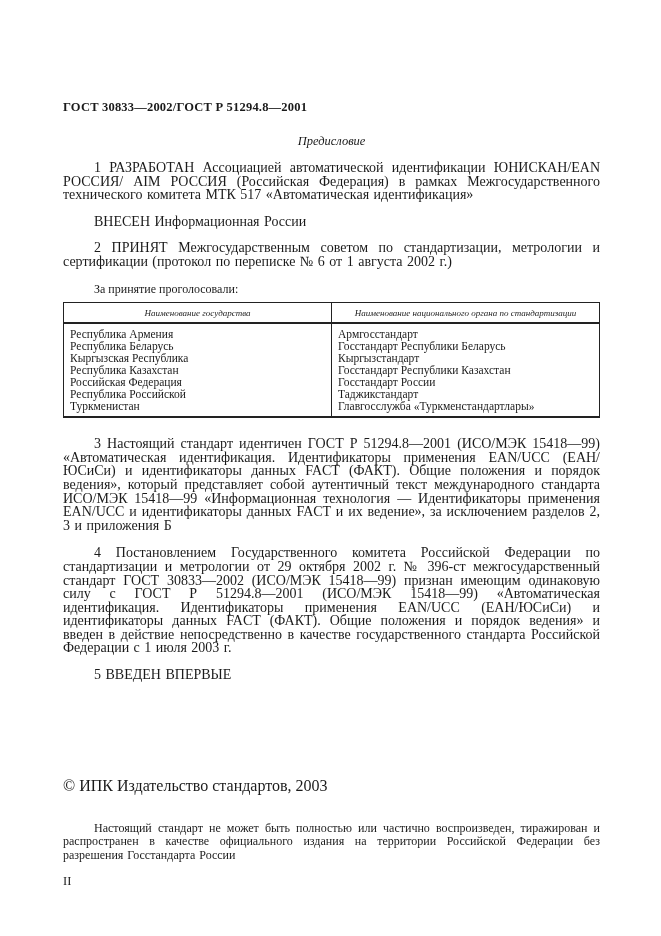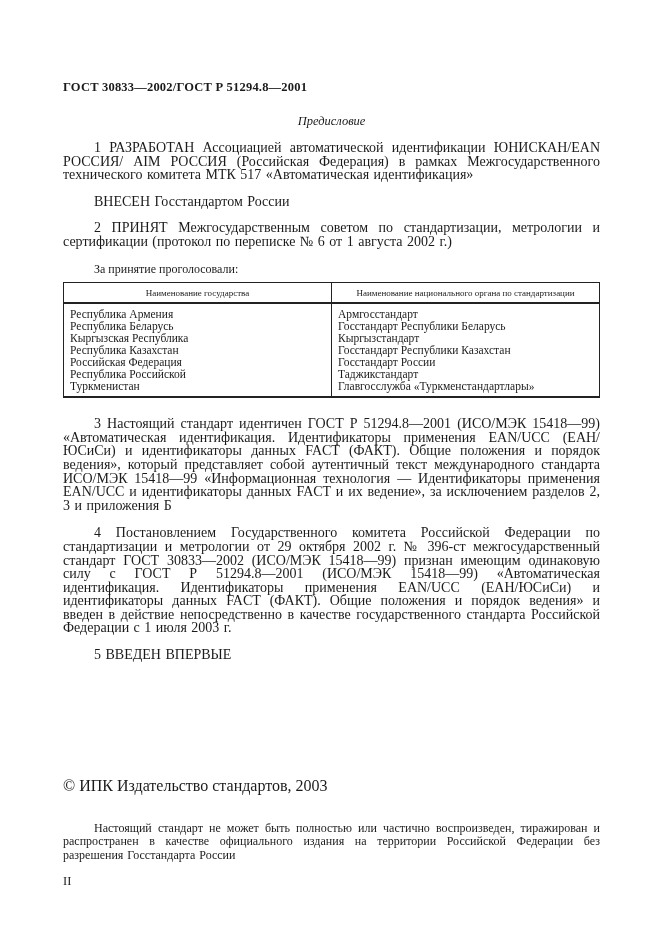--- a/index.html
+++ b/index.html
@@ -11,21 +11,21 @@
     width: 661px;
     height: 936px;
     position: relative;
     font-family: "Liberation Serif", "DejaVu Serif", serif;
     color: #1b1b1b;
     -webkit-font-smoothing: antialiased;
   }
   .page {
     position: absolute;
     inset: 0;
-    padding: 80px 61px 0 63px;
+    padding: 100px 61px 0 63px;
     box-sizing: border-box;
     background: #ffffff;
   }
   .doc-code {
     font-weight: bold;
     font-size: 12.5px;
     line-height: 15px;
     letter-spacing: 0.2px;
     white-space: nowrap;
   }
@@ -58,20 +58,21 @@
     border: 1.5px solid #222;
     border-bottom-width: 2px;
   }
   table.vote-table th {
     font-weight: normal;
     font-size: 9px;
     line-height: 10px;
     text-align: center;
     padding: 5px 4px 4px 4px;
     border-bottom: 2px solid #222;
+    font-style: italic;
   }
   table.vote-table th:first-child,
   table.vote-table td:first-child {
     border-right: 1.2px solid #222;
     width: 50%;
   }
   table.vote-table td {
     font-size: 11.5px;
     line-height: 12px;
     padding: 0 4px 0 6px;
@@ -111,21 +112,21 @@
 <body>
 
 <div class="page">
 
   <div class="doc-code">ГОСТ 30833—2002/ГОСТ Р 51294.8—2001</div>
 
   <div class="preface-title">Предисловие</div>
 
   <p class="para">1  РАЗРАБОТАН Ассоциацией автоматической идентификации ЮНИСКАН/EAN РОССИЯ/ AIM РОССИЯ (Российская Федерация) в рамках Межгосударственного технического комитета МТК 517 «Автоматическая идентификация»</p>
 
-  <p class="para no-justify">ВНЕСЕН Госстандартом России</p>
+  <p class="para no-justify">ВНЕСЕН Информационная России</p>
 
   <p class="para">2  ПРИНЯТ Межгосударственным советом по стандартизации, метрологии и сертификации (протокол по переписке № 6 от 1 августа 2002 г.)</p>
 
   <p class="vote-intro">За принятие проголосовали:</p>
 
   <table class="vote-table">
     <thead>
       <tr>
         <th>Наименование государства</th>
         <th>Наименование национального органа по стандартизации</th>

